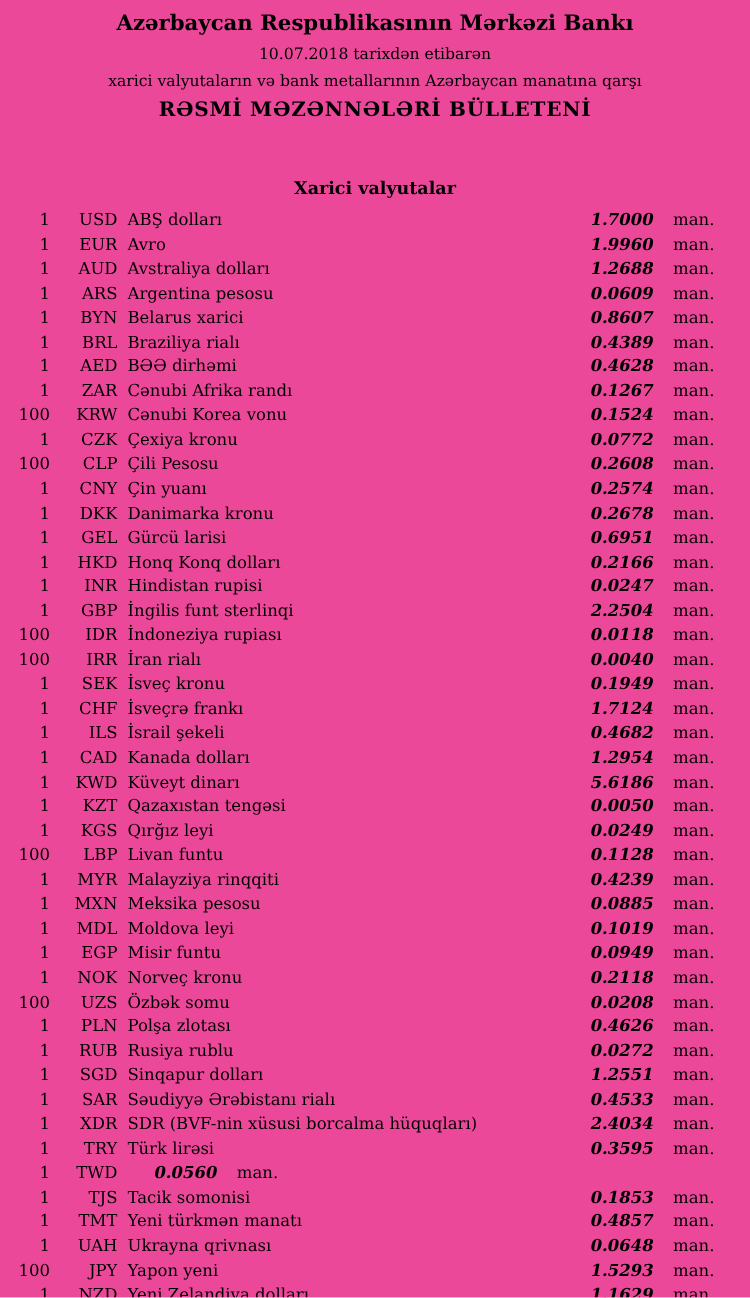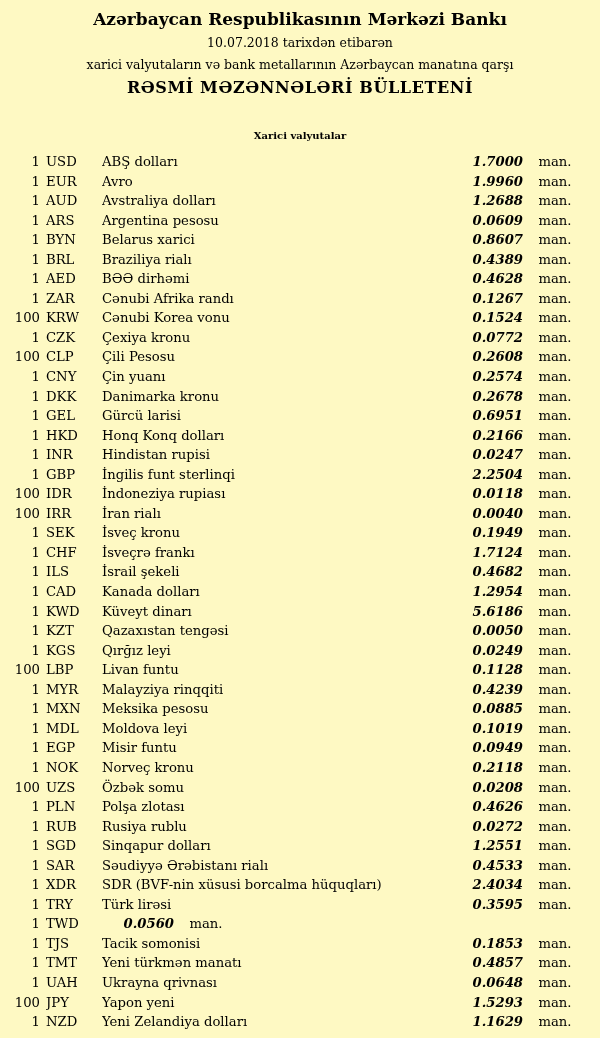--- a/index.html
+++ b/index.html
@@ -9,21 +9,21 @@
     color: #000000;
     font-family: "DejaVu Serif", "Liberation Serif", serif;
   }
   .page {
     position: relative;
     width: 600px;
     height: 1038px;
     box-sizing: border-box;
     padding-top: 8px;
     overflow: hidden;
-    background: #fef9c3;
+    background: #ec4899;
   }
   header { text-align: center; }
   .bank-name {
     margin: 0;
     font-size: 17px;
     line-height: 22px;
     font-weight: bold;
   }
   .hdr-line {
     margin-top: 4px;
@@ -32,42 +32,42 @@
     font-weight: normal;
   }
   .bulletin-title {
     margin-top: 5px;
     font-size: 16px;
     line-height: 18px;
     font-weight: bold;
     letter-spacing: 0.6px;
   }
   .section-title {
-    margin-top: 31px;
+    margin-top: 46px;
     text-align: center;
-    font-size: 10px;
+    font-size: 14px;
     line-height: 16px;
     font-weight: bold;
   }
   .rates-table {
     margin-top: 8px;
   }
   .row {
     display: flex;
     align-items: baseline;
     height: 19.55px;
     font-size: 13.2px;
     line-height: 19.55px;
     padding-left: 12px;
     padding-right: 26px;
     box-sizing: border-box;
   }
   .cell { display: block; white-space: nowrap; overflow: hidden; }
   .cell.qty   { width: 28px;  text-align: right; flex: 0 0 auto; }
-  .cell.code  { width: 48px;  text-align: left; flex: 0 0 auto; margin-left: 6px; }
+  .cell.code  { width: 48px;  text-align: right; flex: 0 0 auto; margin-left: 6px; }
   .cell.name  { flex: 1 1 auto; text-align: left; margin-left: 8px; }
   .cell.rate  { width: 80px; text-align: right; flex: 0 0 auto;
                 font-weight: bold; font-style: italic; }
   .cell.unit  { width: 38px; text-align: center; flex: 0 0 auto; margin-left: 13px; }
 </style>
 </head>
 <body>
 
 <div class="page">
   <header>

